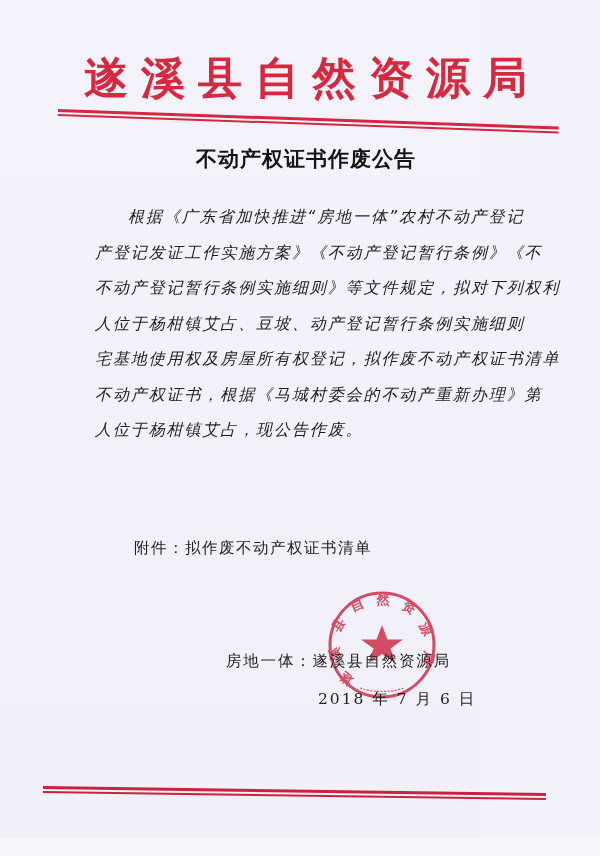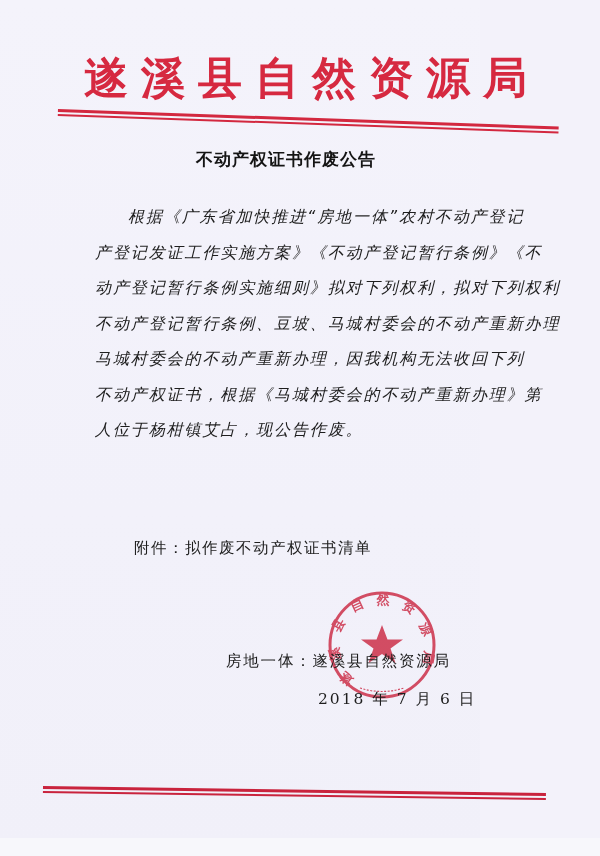--- a/index.html
+++ b/index.html
@@ -79,21 +79,21 @@
     }
     .doc-title {
       position: absolute;
       left: 196px;
       top: 144px;
       width: 240px;
       height: 30px;
       color: #141414;
       font-family: "DejaVu Serif", "Liberation Serif", serif;
       font-weight: bold;
-      font-size: 17px;
+      font-size: 21px;
       line-height: 30px;
       letter-spacing: 1px;
       white-space: nowrap;
     }
     .body-text {
       position: absolute;
       left: 95px;
       top: 199px;
       width: 432px;
       color: #1e1e1e;
@@ -174,23 +174,23 @@
   <div class="rule rule-top">
     <div class="thick"></div>
     <div class="thin"></div>
   </div>
 
   <div class="doc-title">不动产权证书作废公告</div>
 
   <div class="body-text">
     <span class="line first">根据《广东省加快推进“房地一体”农村不动产登记</span>
     <span class="line">产登记发证工作实施方案》《不动产登记暂行条例》《不</span>
-    <span class="line">动产登记暂行条例实施细则》拟对下列权利，拟对下列权利</span>
-    <span class="line">不动产登记暂行条例、豆坡、马城村委会的不动产重新办理</span>
-    <span class="line">马城村委会的不动产重新办理，因我机构无法收回下列</span>
+    <span class="line">不动产登记暂行条例实施细则》等文件规定，拟对下列权利</span>
+    <span class="line">人位于杨柑镇艾占、豆坡、动产登记暂行条例实施细则</span>
+    <span class="line">宅基地使用权及房屋所有权登记，拟作废不动产权证书清单</span>
     <span class="line">不动产权证书，根据《马城村委会的不动产重新办理》第</span>
     <span class="line">人位于杨柑镇艾占，现公告作废。</span>
   </div>
 
   <div class="attachment">附件：拟作废不动产权证书清单</div>
 
   <div class="stamp">
     <svg viewBox="0 0 112 112" xmlns="http://www.w3.org/2000/svg">
       <circle cx="56" cy="56" r="52" fill="none" stroke="#d8324a" stroke-width="3"></circle>
       <g>

